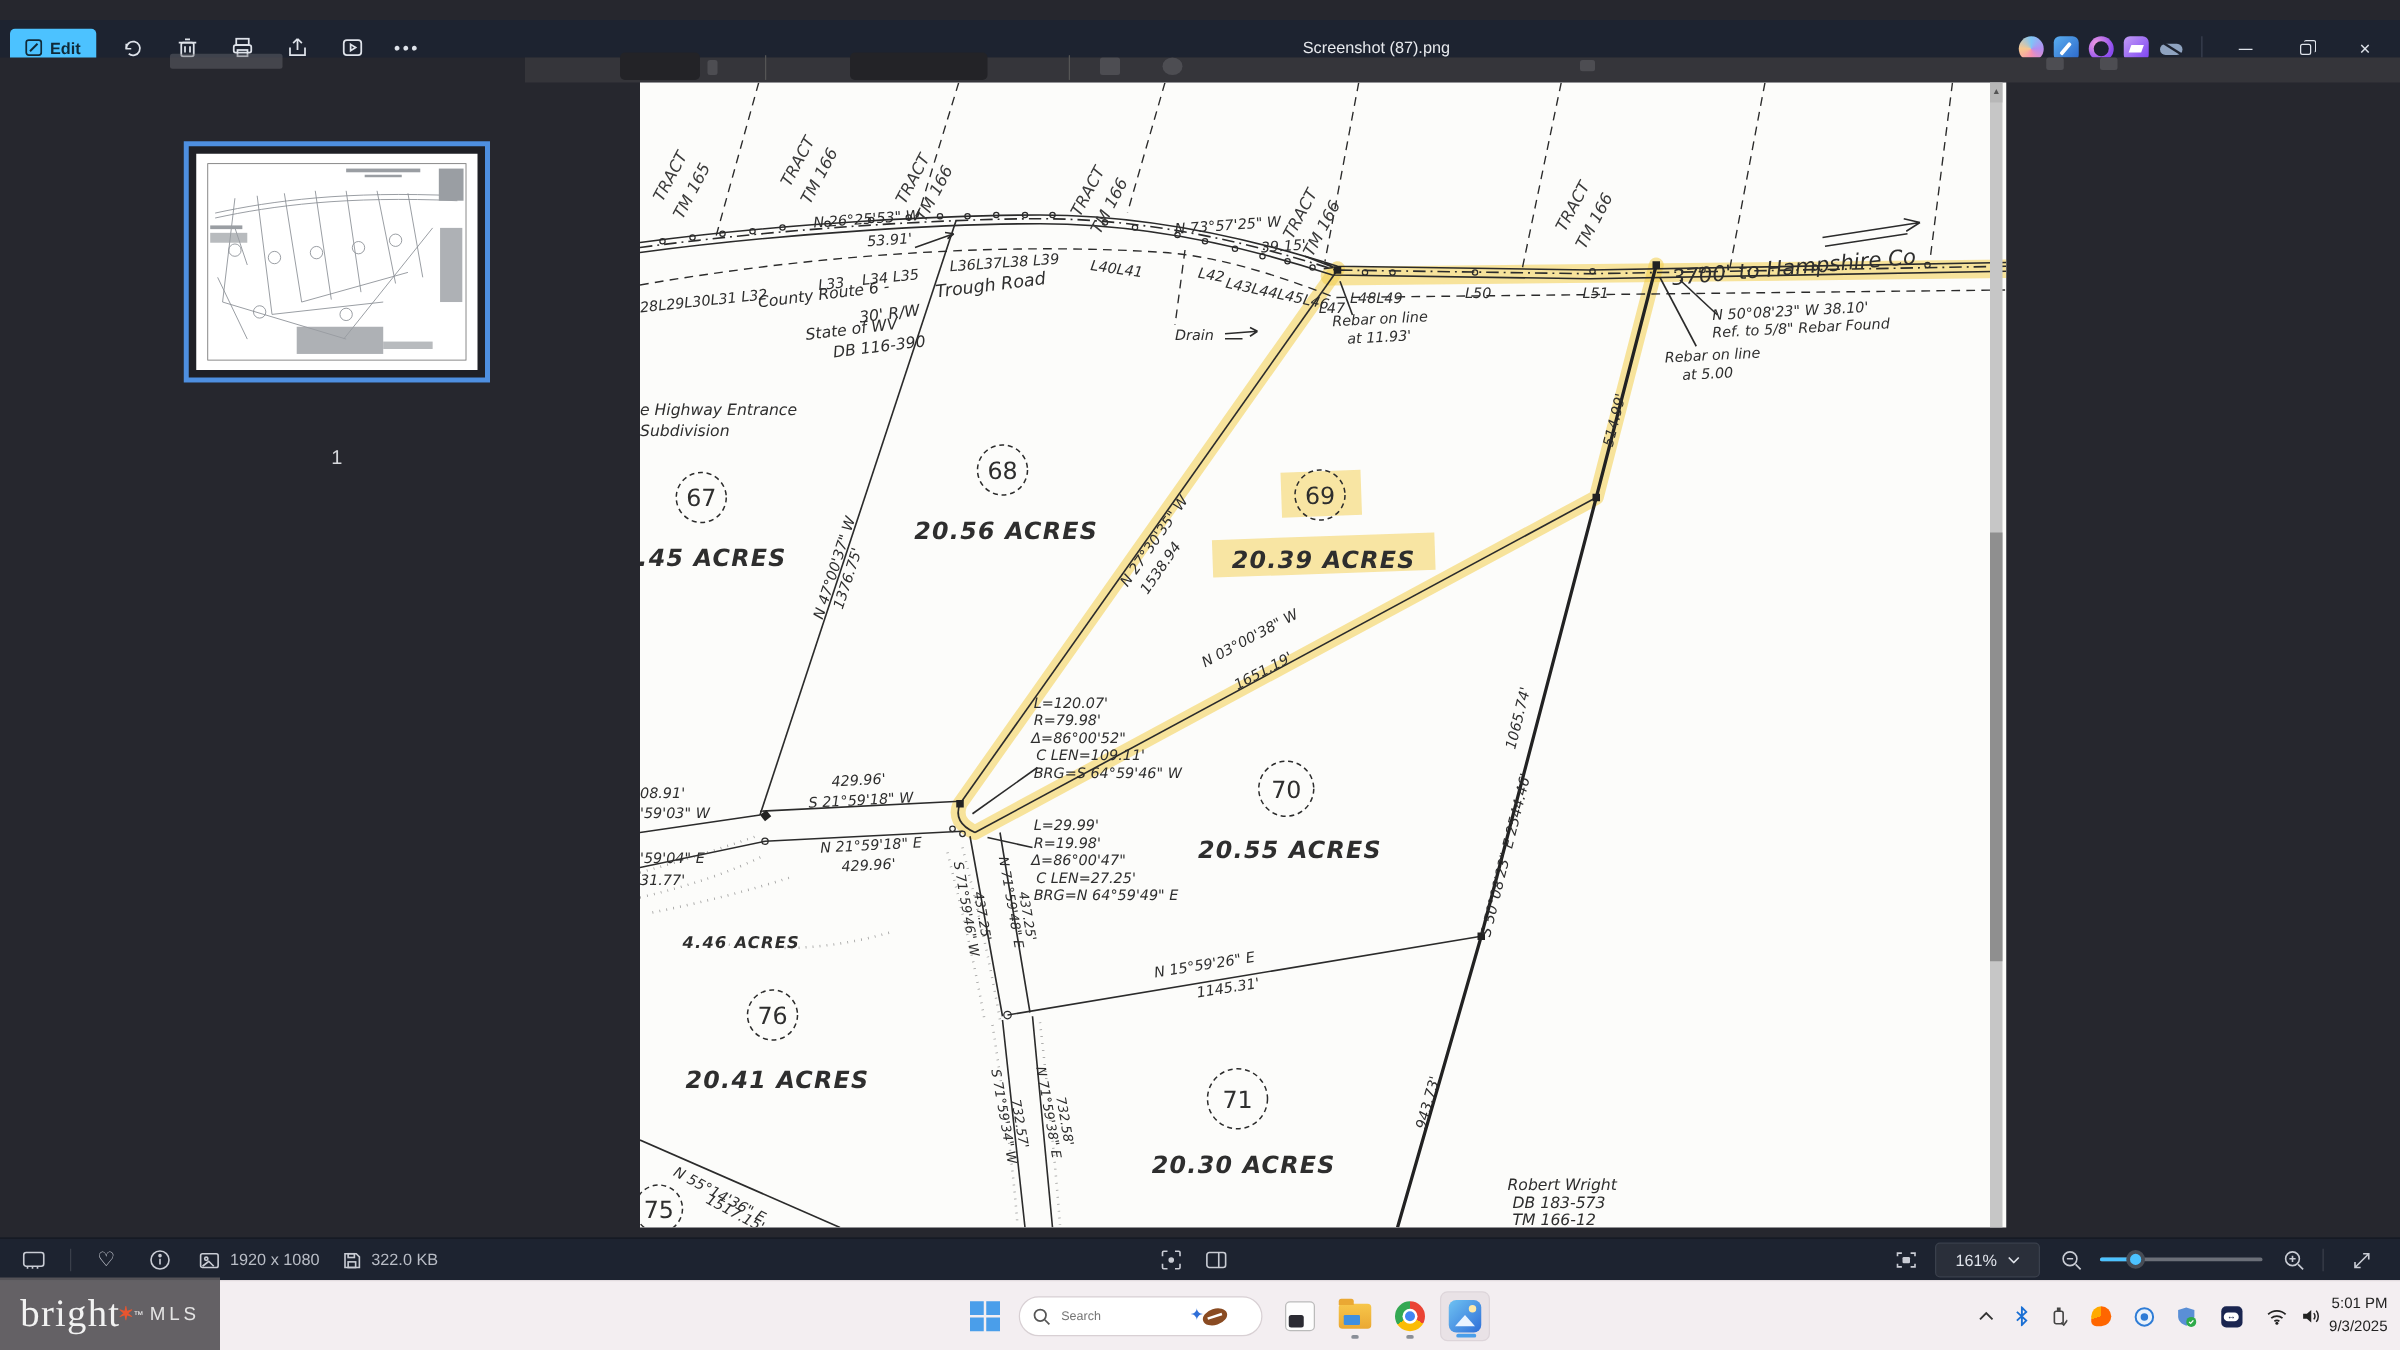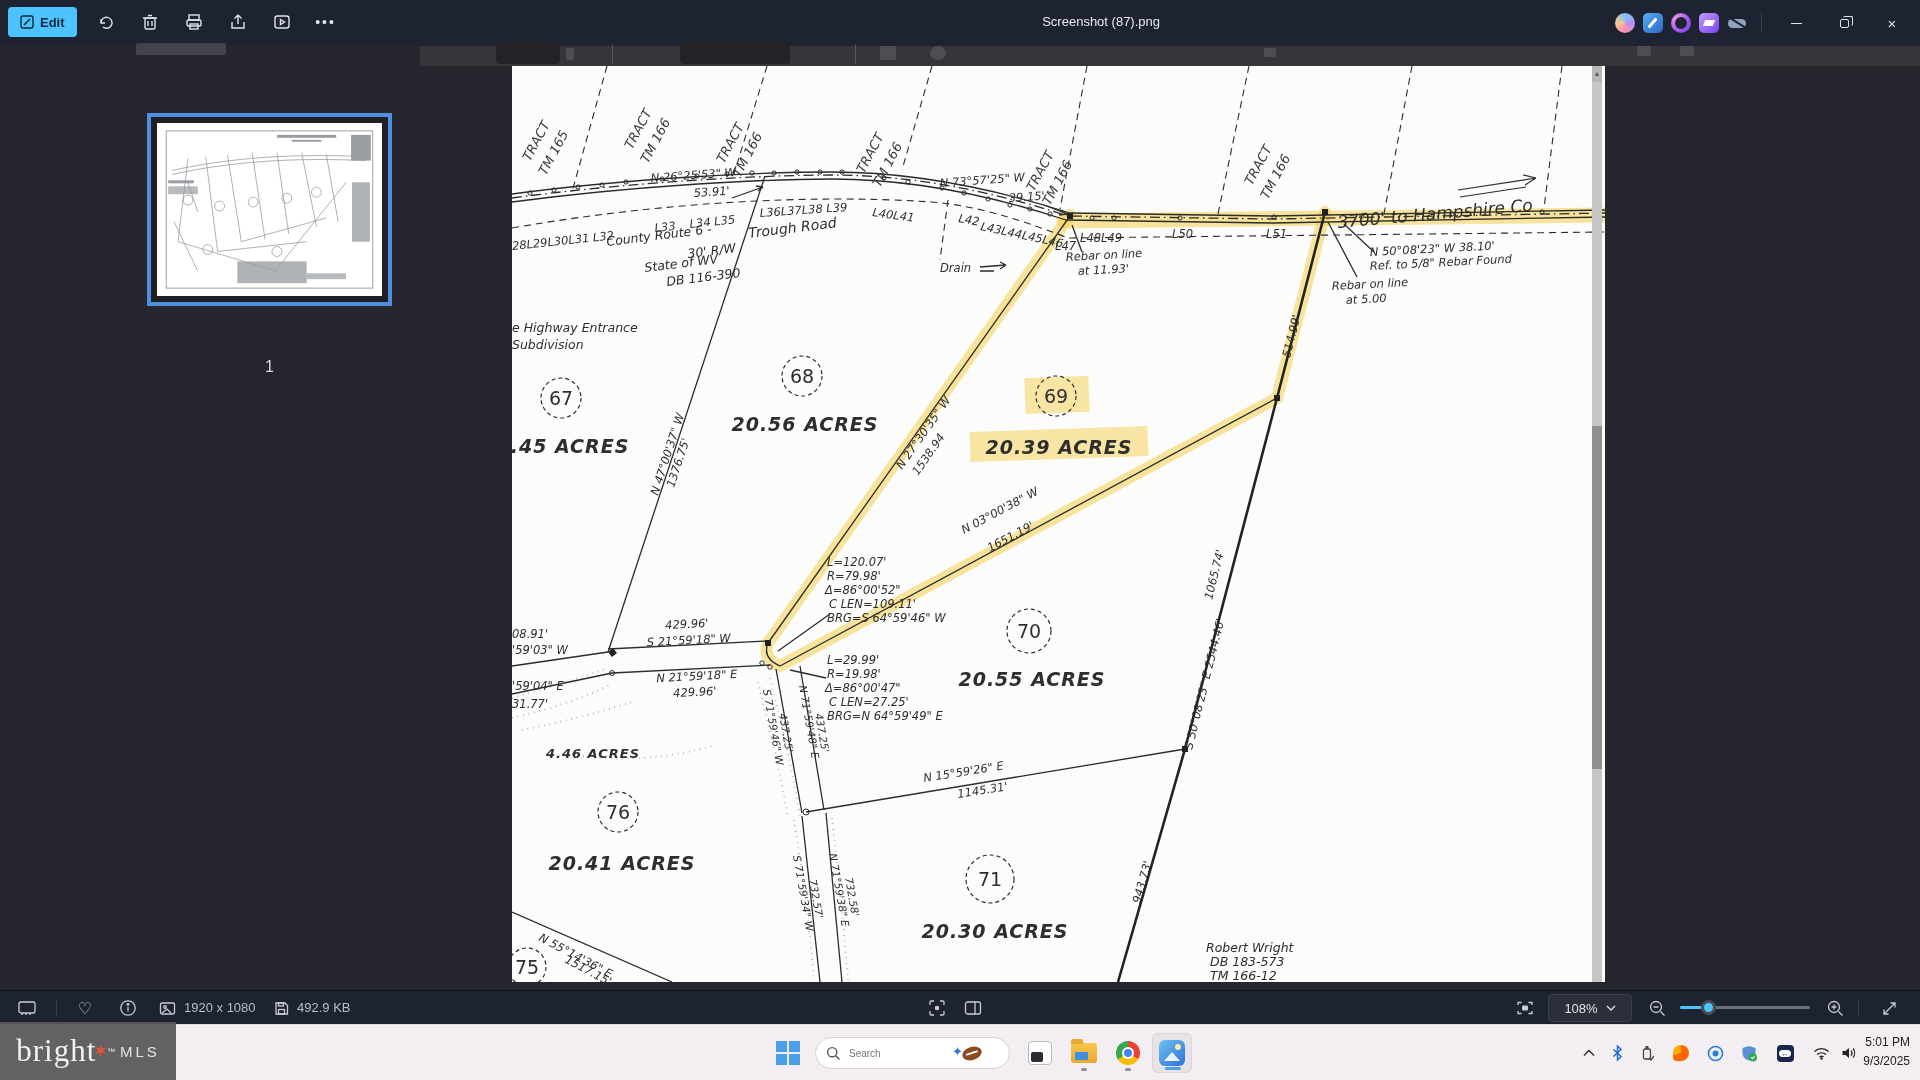--- a/index.html
+++ b/index.html
@@ -1,18 +1,18 @@
 <!DOCTYPE html>
 <html><head>
 <meta charset="utf-8">
 <style>
   * { margin:0; padding:0; box-sizing:border-box; }
   html,body { width:1920px; height:1080px; overflow:hidden; background:#26272e; font-family:"Liberation Sans",sans-serif; }
   
-  #titlebar { position:absolute; left:0; top:0; width:1920px; height:46px; background:#1d2330; }
+  #titlebar { position:absolute; left:0; top:16px; width:1920px; height:46px; background:#1d2330; }
   #tb-left { position:absolute; left:8px; top:7px; display:flex; align-items:center; gap:14px; }
   #edit-btn { display:flex; align-items:center; gap:6px; background:#4cc2ff; color:#102a38; border-radius:4px; height:30px; padding:0 12px; font-size:13px; font-weight:bold; cursor:pointer; }
   .tb-ic { width:30px; height:30px; display:flex; align-items:center; justify-content:center; border-radius:4px; cursor:pointer; }
   .tb-ic svg { stroke:#dfe3ea; fill:none; stroke-width:1.4; }
   #tb-title { position:absolute; left:760px; top:14px; width:400px; text-align:right; color:#e8eaee; font-size:13px; }
   #tb-right { position:absolute; right:8px; top:0; height:46px; display:flex; align-items:center; gap:8px; }
   .app-ic { width:20px; height:20px; border-radius:5px; position:relative; cursor:pointer; }
   #ic-copilot { border-radius:50%; background:conic-gradient(#7ec6f7,#b58df1,#f78fb0,#f7c78f,#7ec6f7); }
   #ic-editimg { background:linear-gradient(135deg,#5aaef0,#2b66c9); }
   #ic-editimg i { position:absolute; left:8px; top:4px; width:3px; height:12px; background:#fff; transform:rotate(40deg); border-radius:1px; }
@@ -489,21 +489,21 @@
       </svg>
   </div>
   <div class="sb-txt" style="left:184px">1920 x 1080</div>
   <div class="sb-ic" style="left:266px">
     <svg width="15" height="15" viewBox="0 0 15 15">
         <path d="M2,2 h9 l2.5,2.5 V13 H2 Z"></path>
         <rect x="4.5" y="8.5" width="6" height="4.5"></rect>
         <rect x="4.5" y="2" width="5" height="3"></rect>
       </svg>
   </div>
-  <div class="sb-txt" style="left:297px">492.9 KB</div>
+  <div class="sb-txt" style="left:297px">322.0 KB</div>
 
   <div class="sb-ic" style="left:922px">
     <svg width="18" height="18" viewBox="0 0 18 18">
         <path d="M2,6 V3 a1,1 0 0 1 1,-1 h3 M12,2 h3 a1,1 0 0 1 1,1 v3 M16,12 v3 a1,1 0 0 1 -1,1 h-3 M6,16 H3 a1,1 0 0 1 -1,-1 v-3"></path>
         <circle cx="9" cy="9" r="1.6" fill="#c9ccd4"></circle>
       </svg>
   </div>
   <div class="sb-ic" style="left:958px">
     <svg width="18" height="16" viewBox="0 0 18 16">
         <rect x="1.5" y="2" width="15" height="12" rx="2"></rect>
@@ -511,21 +511,21 @@
       </svg>
   </div>
 
   <div class="sb-ic" style="left:1510px">
     <svg width="18" height="16" viewBox="0 0 18 16">
         <path d="M2,5 V2.5 H5.5 M12.5,2.5 H16 V5 M16,11 v2.5 H12.5 M5.5,13.5 H2 V11"></path>
         <rect x="6" y="5.5" width="6" height="5" fill="#c9ccd4" stroke="none" rx="1"></rect>
       </svg>
   </div>
   <div id="zoom-pill">
-    <span>108%</span>
+    <span>161%</span>
     <svg width="10" height="6" viewBox="0 0 10 6">
         <path d="M1,1 L5,5 L9,1" stroke="#dfe3ea" fill="none" stroke-width="1.3"></path>
       </svg>
   </div>
   <div class="sb-ic" style="left:1642px">
     <svg width="19" height="19" viewBox="0 0 19 19">
         <circle cx="8" cy="8" r="5.5"></circle>
         <path d="M12.5,12.5 L16.5,16.5 M5.5,8 h5"></path>
       </svg>
   </div>

